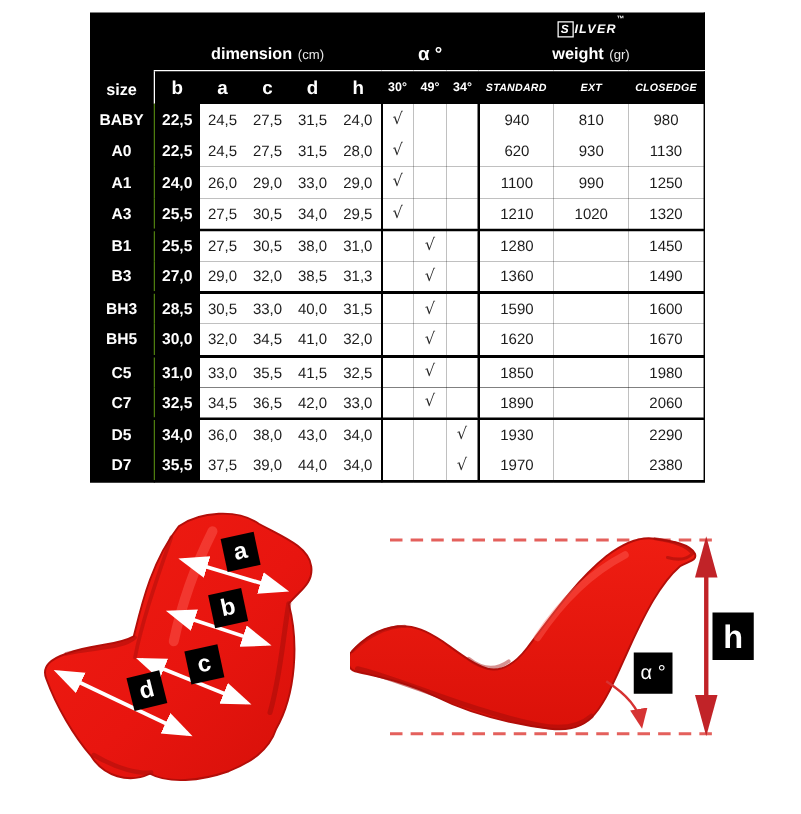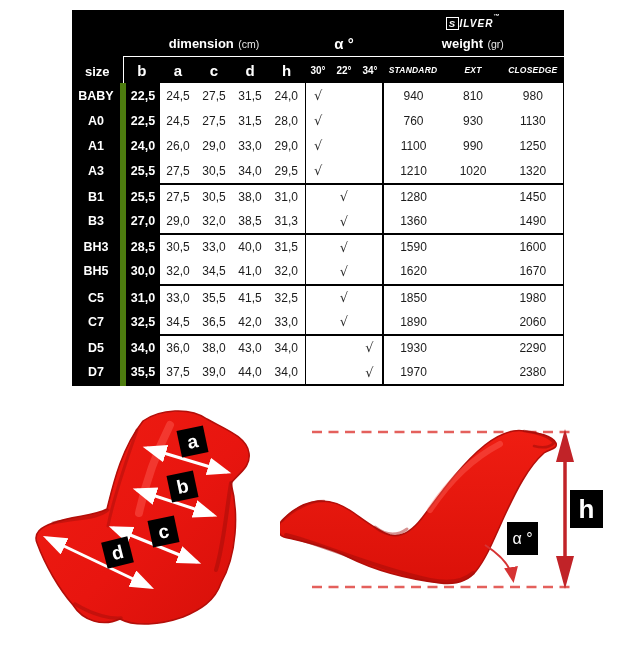--- a/index.html
+++ b/index.html
@@ -28,21 +28,21 @@
   tr.hrow2 th{height:26px;vertical-align:middle;}
   th.sub-dim{font-size:15px;text-transform:lowercase;}
   th.sub-b{border-left:1px solid #fff;}
   th.sub-deg{font-size:10px;}
   th.sub-wt{font-size:8.5px;font-style:italic;letter-spacing:.2px;}
 
   
   tbody tr{height:25.2px;padding-left:14px;}
   tbody td{background:#fff;color:#1c1c1c;font-size:12px;}
   td.col-size,td.col-b{background:#000;color:#fff;font-weight:bold;font-size:12.5px;}
-  td.col-b{border-left:6px solid #4d7c0f;}
+  td.col-b{border-left:1px solid #4d7c0f;}
   td.col-h{border-right:1.5px solid #000;}
   td.col-a34{border-right:2px solid #000;}
   td.col-a30,td.col-a32,td.col-a34{font-family:"DejaVu Sans",sans-serif;font-size:13px;color:#2a2a2a;}
   tr.group-start td{border-top:2.5px solid #000;}
 
   
   .fig-svg{position:absolute;}
   .dim-box{position:absolute;background:#000;color:#fff;display:flex;align-items:center;
            justify-content:center;font-weight:bold;z-index:5;}
   .front-box{width:27px;height:27px;font-size:19px;transform:rotate(-12deg);}
@@ -84,21 +84,21 @@
           <span class="hdr-unit">(gr)</span>
         </th>
       </tr>
       <tr class="hrow2">
         <th class="sub-dim sub-b">b</th>
         <th class="sub-dim">a</th>
         <th class="sub-dim">c</th>
         <th class="sub-dim">d</th>
         <th class="sub-dim">h</th>
         <th class="sub-deg">30°</th>
-        <th class="sub-deg">22°</th>
+        <th class="sub-deg">49°</th>
         <th class="sub-deg">34°</th>
         <th class="sub-wt">STANDARD</th>
         <th class="sub-wt">EXT</th>
         <th class="sub-wt">CLOSEDGE</th>
       </tr>
     </thead>
     <tbody>
         <tr>
           <td class="col-size">BABY</td>
           <td class="col-b">22,5</td>
@@ -116,21 +116,21 @@
         <tr>
           <td class="col-size">A0</td>
           <td class="col-b">22,5</td>
           <td class="col-a">24,5</td>
           <td class="col-c">27,5</td>
           <td class="col-d">31,5</td>
           <td class="col-h">28,0</td>
           <td class="col-a30">√</td>
           <td class="col-a32"></td>
           <td class="col-a34"></td>
-          <td class="col-standard">760</td>
+          <td class="col-standard">620</td>
           <td class="col-ext">930</td>
           <td class="col-closedge">1130</td>
         </tr>
         <tr>
           <td class="col-size">A1</td>
           <td class="col-b">24,0</td>
           <td class="col-a">26,0</td>
           <td class="col-c">29,0</td>
           <td class="col-d">33,0</td>
           <td class="col-h">29,0</td>

